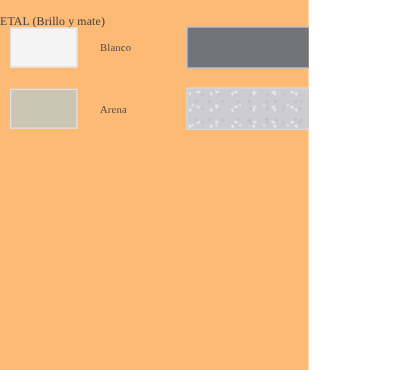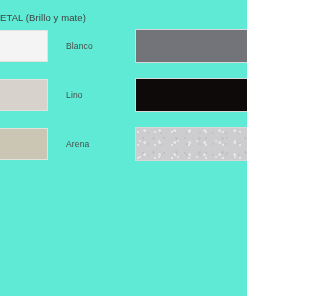--- a/index.html
+++ b/index.html
@@ -10,37 +10,39 @@
   body {
     width: 247px;
     height: 296px;
     overflow: hidden;
     font-family: "Liberation Sans", sans-serif;
     position: relative;
   }
   .palette {
     position: absolute;
     inset: 0;
-    background: #5eead4;
+    background: #fdba74;
+    font-family: Liberation Serif, serif;
   }
   .palette-title {
     position: absolute;
     left: 0px;
     top: 12px;
     font-size: 9.5px;
     color: #3f3f3f;
     letter-spacing: 0.1px;
     white-space: nowrap;
     line-height: 12px;
   }
   .rows {
     position: absolute;
     left: 0;
-    top: 28px;
+    top: 20px;
     width: 247px;
+    padding-left: 14px;
   }
   .row {
     position: relative;
     height: 49px;
   }
   .swatch-left {
     position: absolute;
     left: -6px;
     top: 2px;
     width: 54px;
@@ -91,25 +93,20 @@
 
   <div class="rows">
 
     <div class="row">
       <div class="swatch-left" style="background: rgb(244, 244, 244);"></div>
       <div class="row-label">Blanco</div>
       <div class="swatch-right" style="background: rgb(114, 116, 122);"></div>
     </div>
 
 
-    <div class="row">
-      <div class="swatch-left" style="background: rgb(215, 210, 204);"></div>
-      <div class="row-label">Lino</div>
-      <div class="swatch-right" style="background: rgb(13, 10, 9);"></div>
-    </div>
 
     <div class="row">
       <div class="swatch-left" style="background: rgb(203, 197, 180);"></div>
       <div class="row-label">Arena</div>
       <div class="swatch-right" style="background: rgb(205, 205, 208);">
         <div class="tex-speckle"></div>
       </div>
     </div>
 
 

